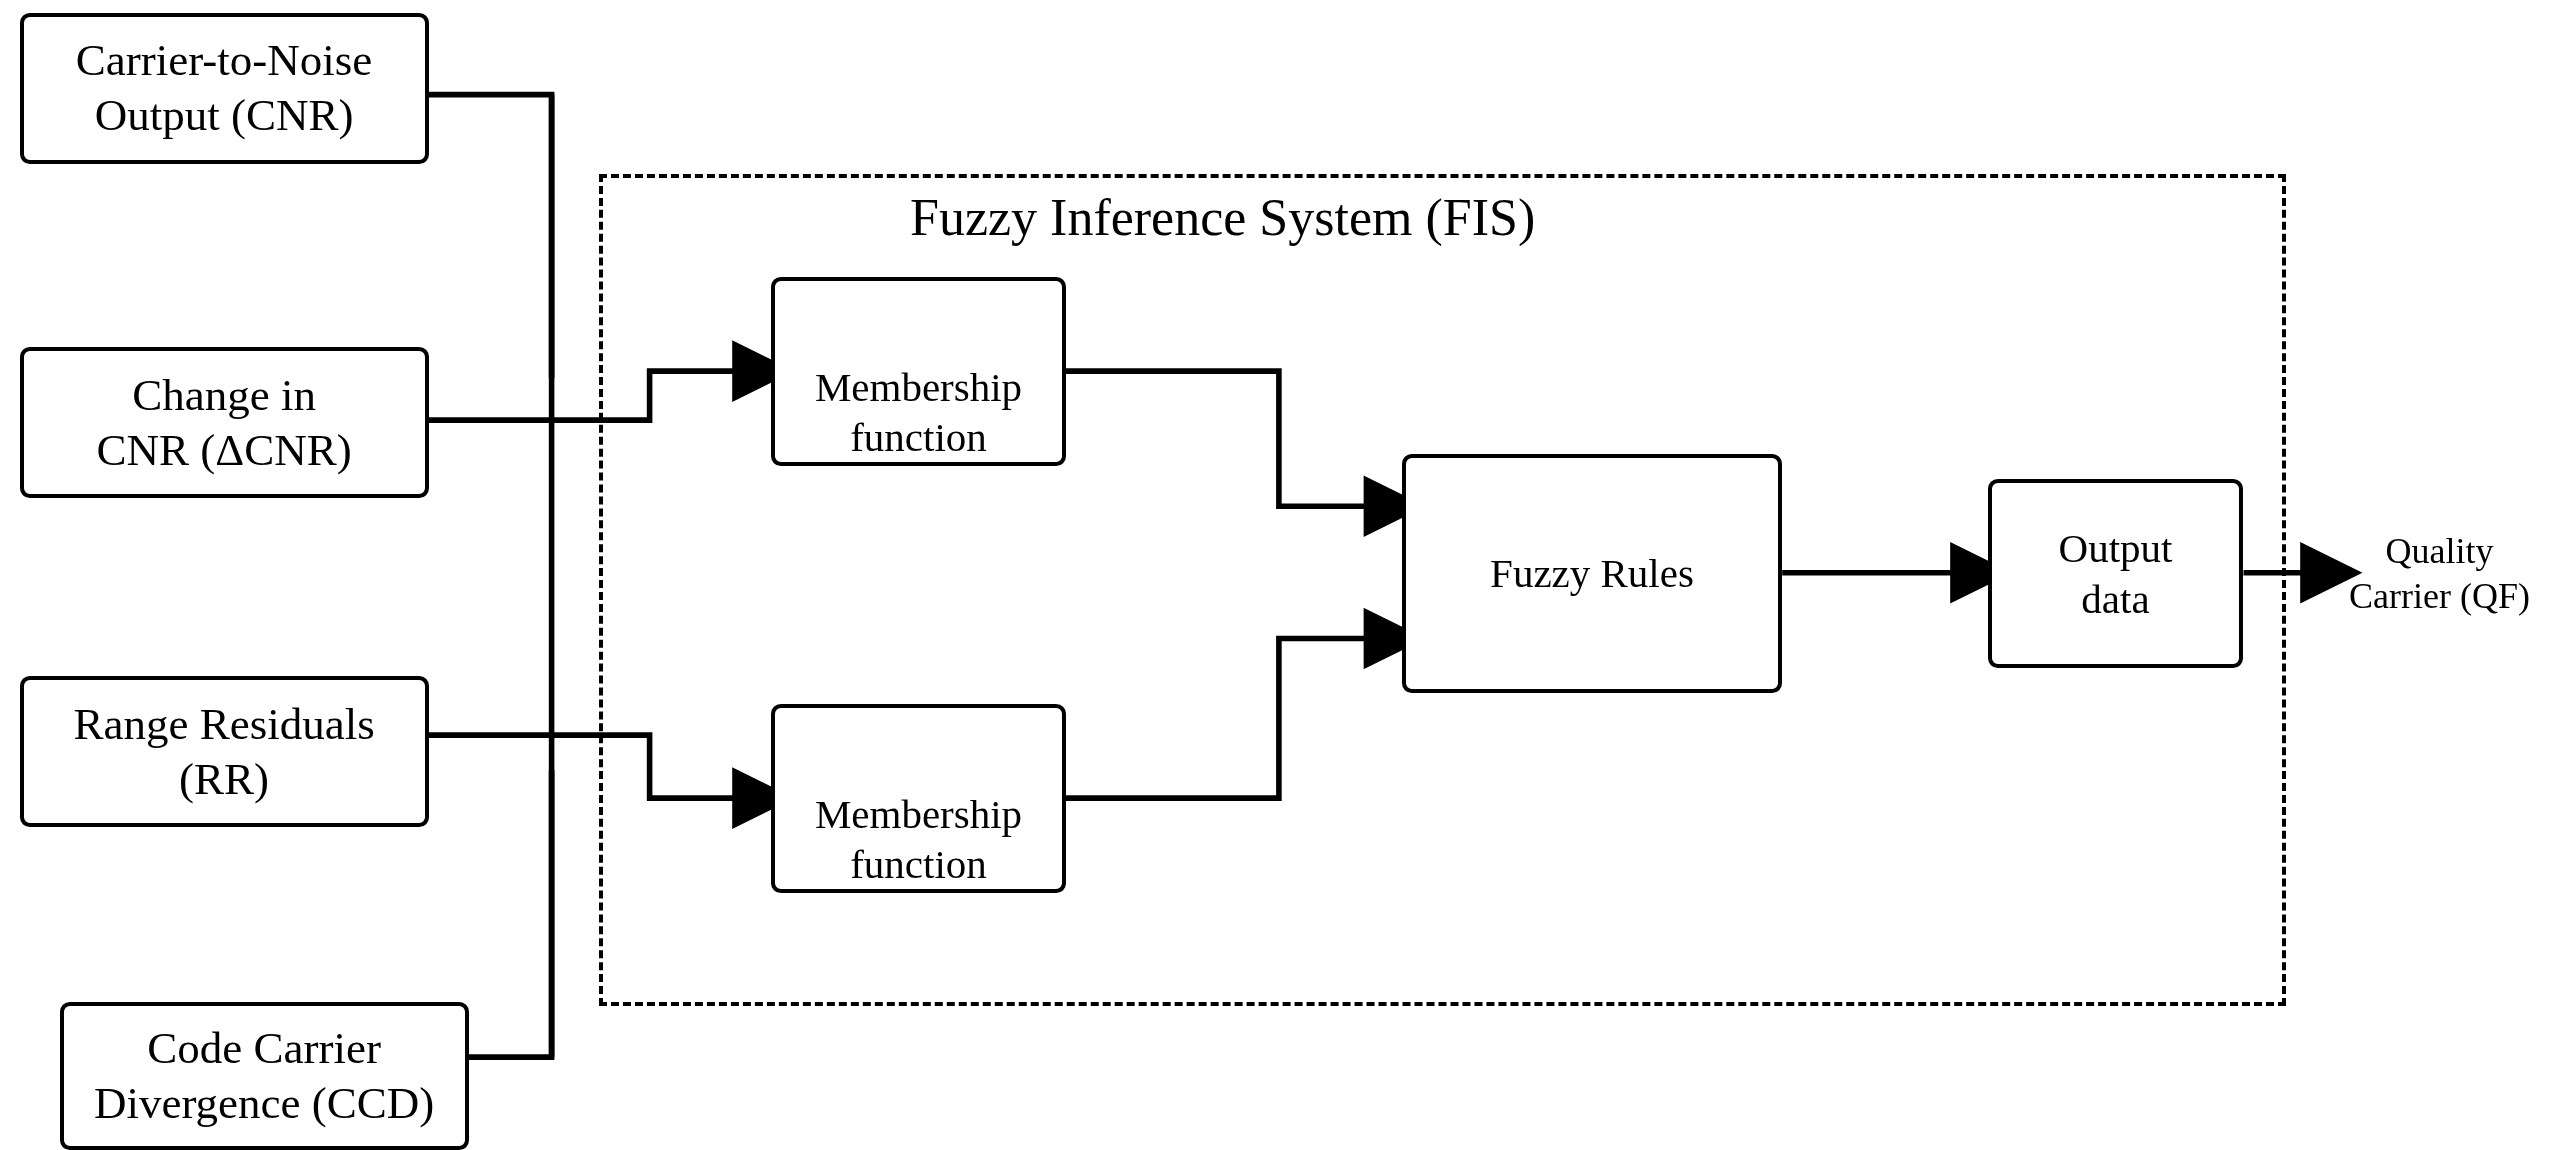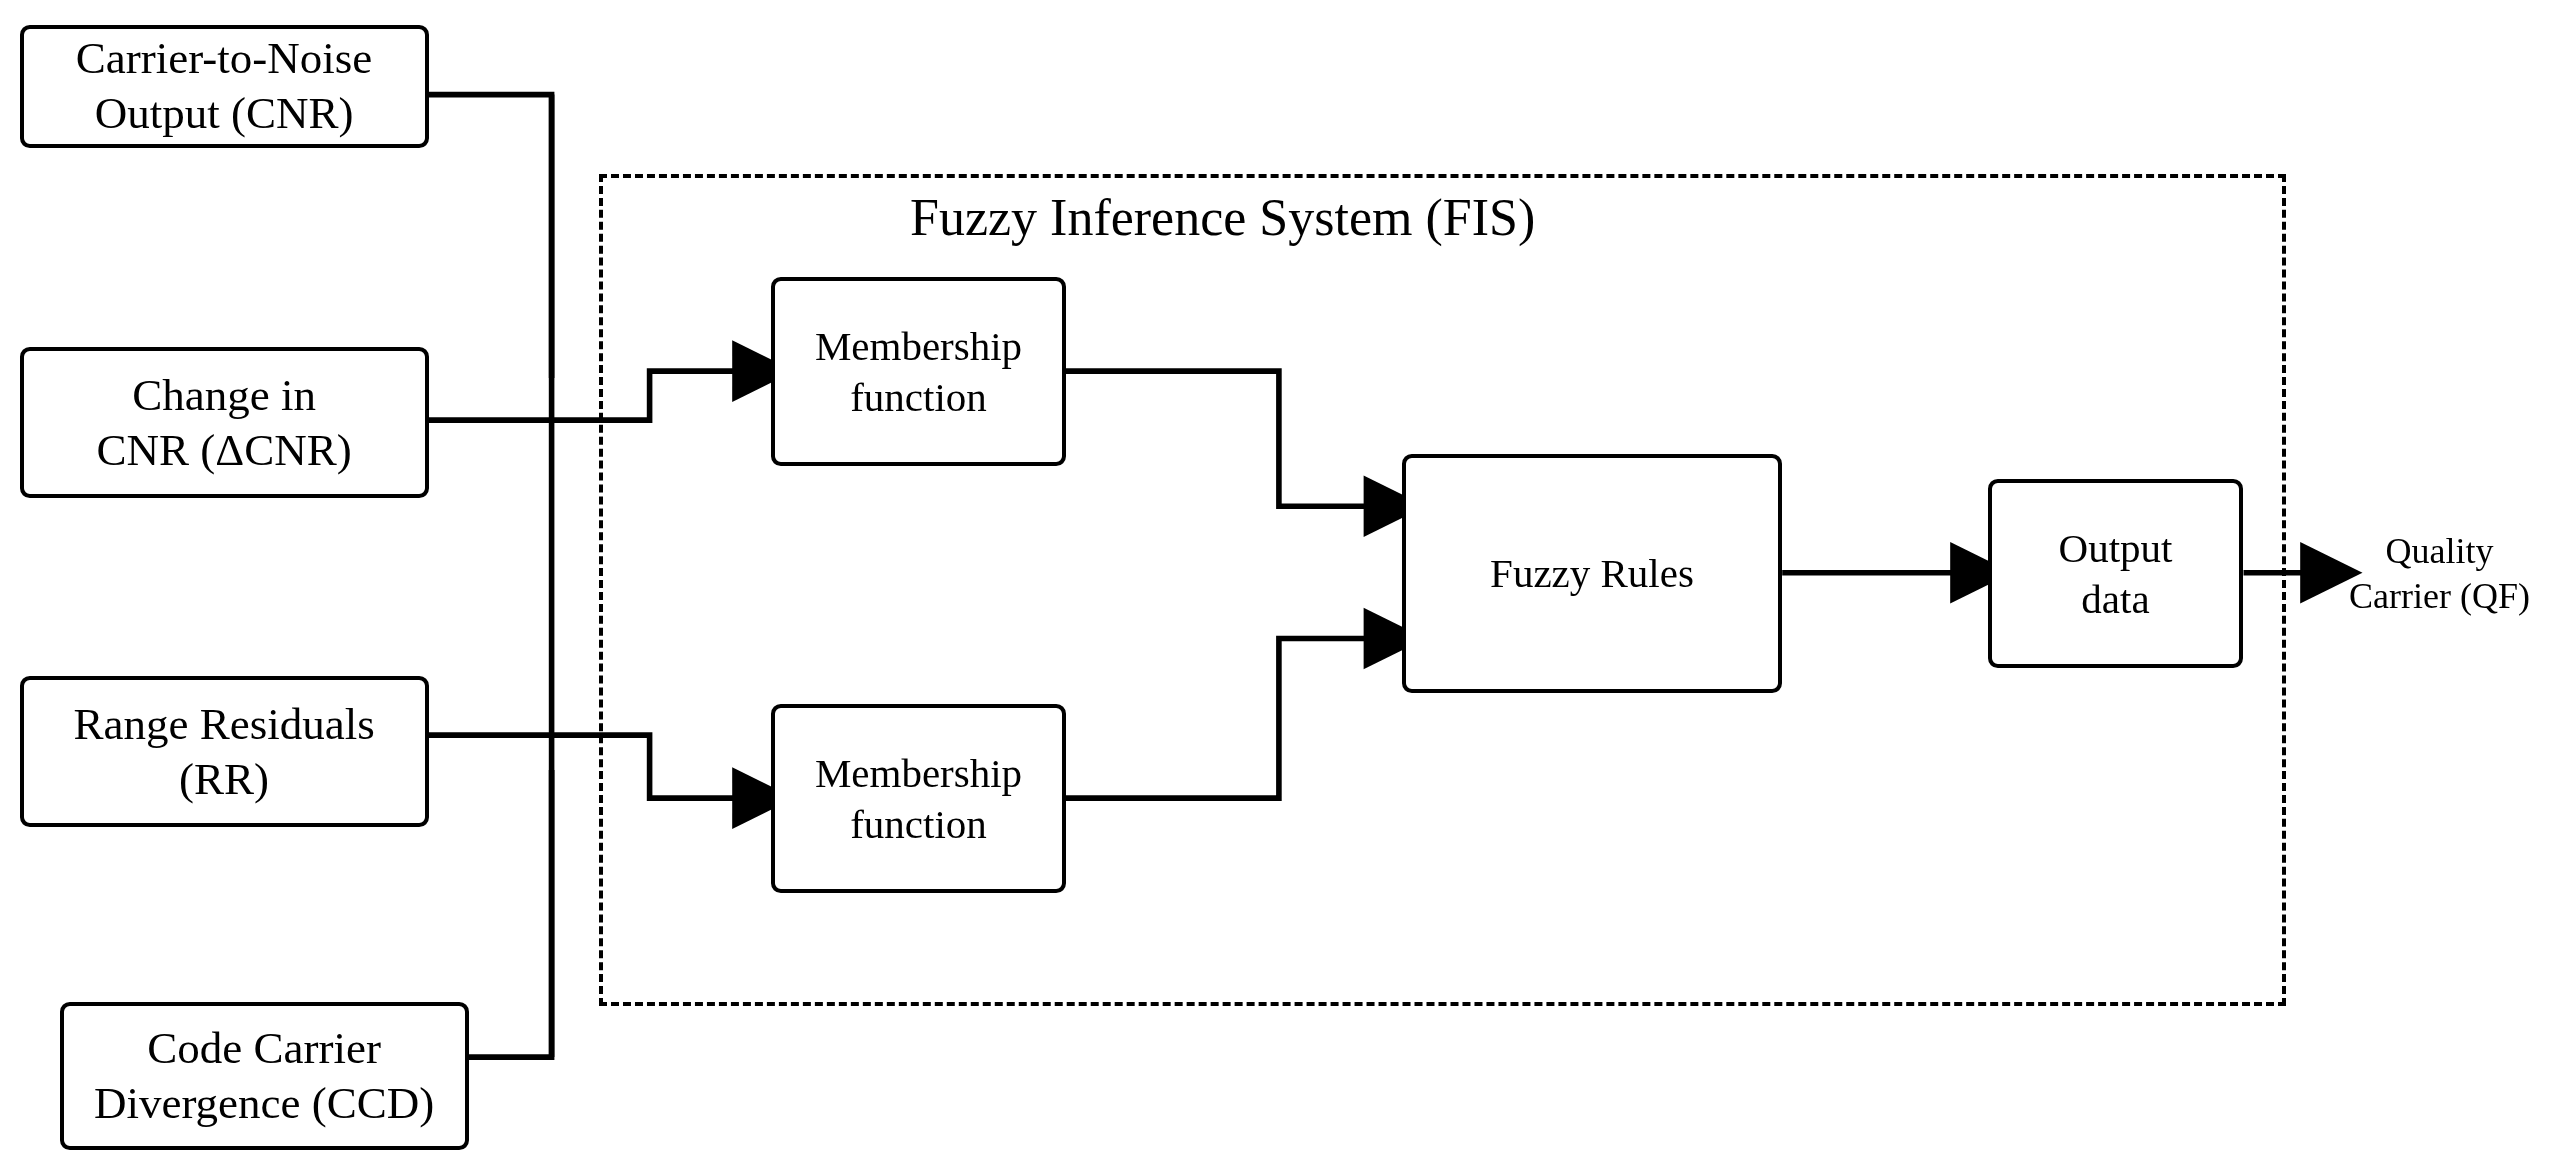--- a/index.html
+++ b/index.html
@@ -23,21 +23,21 @@
     align-items:center;
     justify-content:center;
     text-align:center;
     line-height:1.22;
     z-index:5;
   }
   .node .lbl{display:block;width:100%;padding:0 5.6px;}
 
   
   .in-node{font-size:45px;}
-  #in-cnr  {left:19.6px;  top:12.6px;   width:409px; height:123px;margin-top:12px;}
+  #in-cnr  {left:19.6px;  top:12.6px;   width:409px; height:151px;}
   #in-dcnr {left:19.6px;  top:347px;  width:409px; height:151px;}
   #in-rr   {left:19.6px;  top:676px;  width:409px; height:151px;}
   #in-ccd  {left:19.6px;  top:1002px; width:409px; height:148px;margin-left:40px;}
 
   
   #fis-box{
     position:absolute;
     left:599px; top:174px;
     width:1687px; height:832px;
     box-sizing:border-box;
@@ -50,21 +50,21 @@
     left:910px; top:188px;
     width:1064px;
     text-align:left;
     font-size:52px;
     letter-spacing:0px;
     z-index:4;
     white-space:nowrap;
   }
 
   
-  .mf-node{font-size:41px;}
+  .mf-node{font-size:41px;align-items:flex-end;}
   #mf-1    {left:771px; top:277px;  width:295px; height:189px;}
   #mf-2    {left:771px; top:704px; width:295px; height:189px;}
   #rules   {left:1402px; top:454px;  width:380px; height:239px; font-size:41px;}
   #outdata {left:1988px; top:479px;  width:255px; height:189px; font-size:41px;}
 
   
   #qf-label{
     position:absolute;
     left:2310px; top:529px;
     width:259px;

